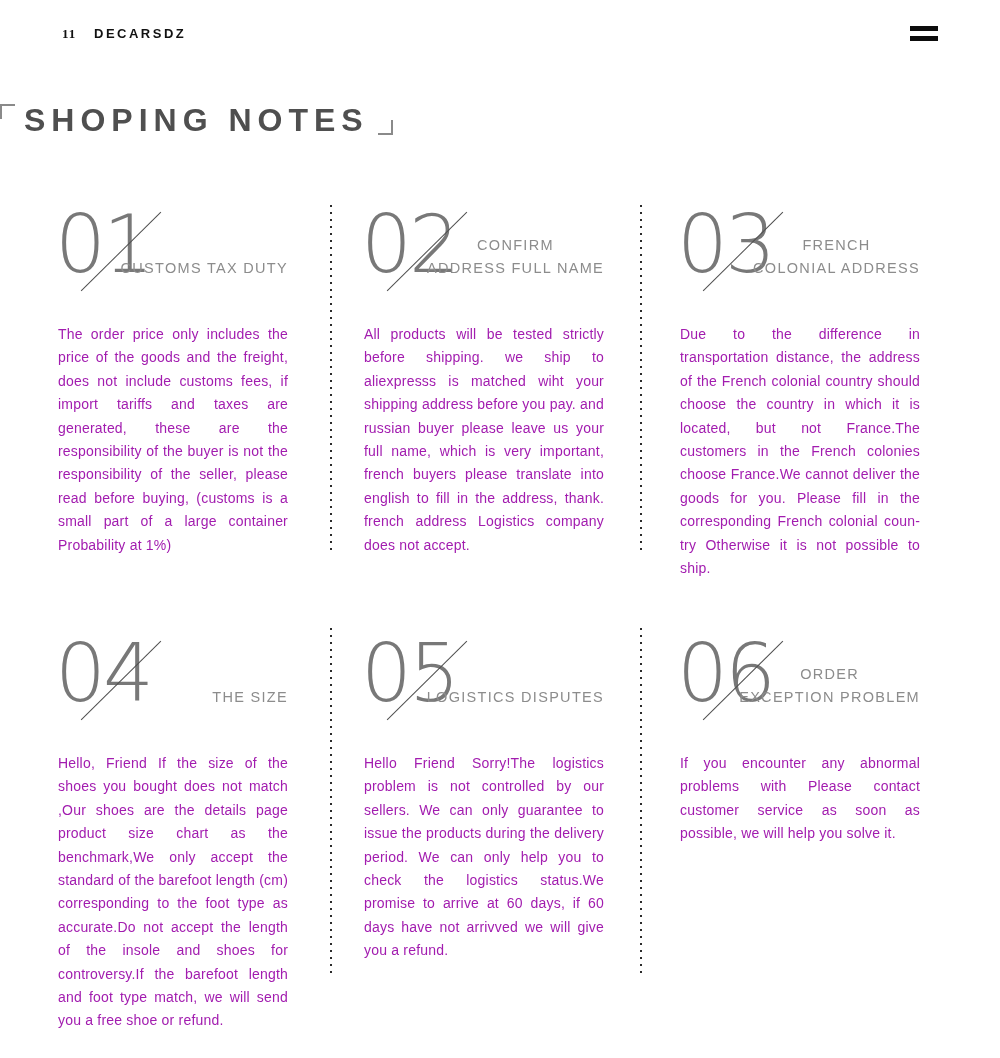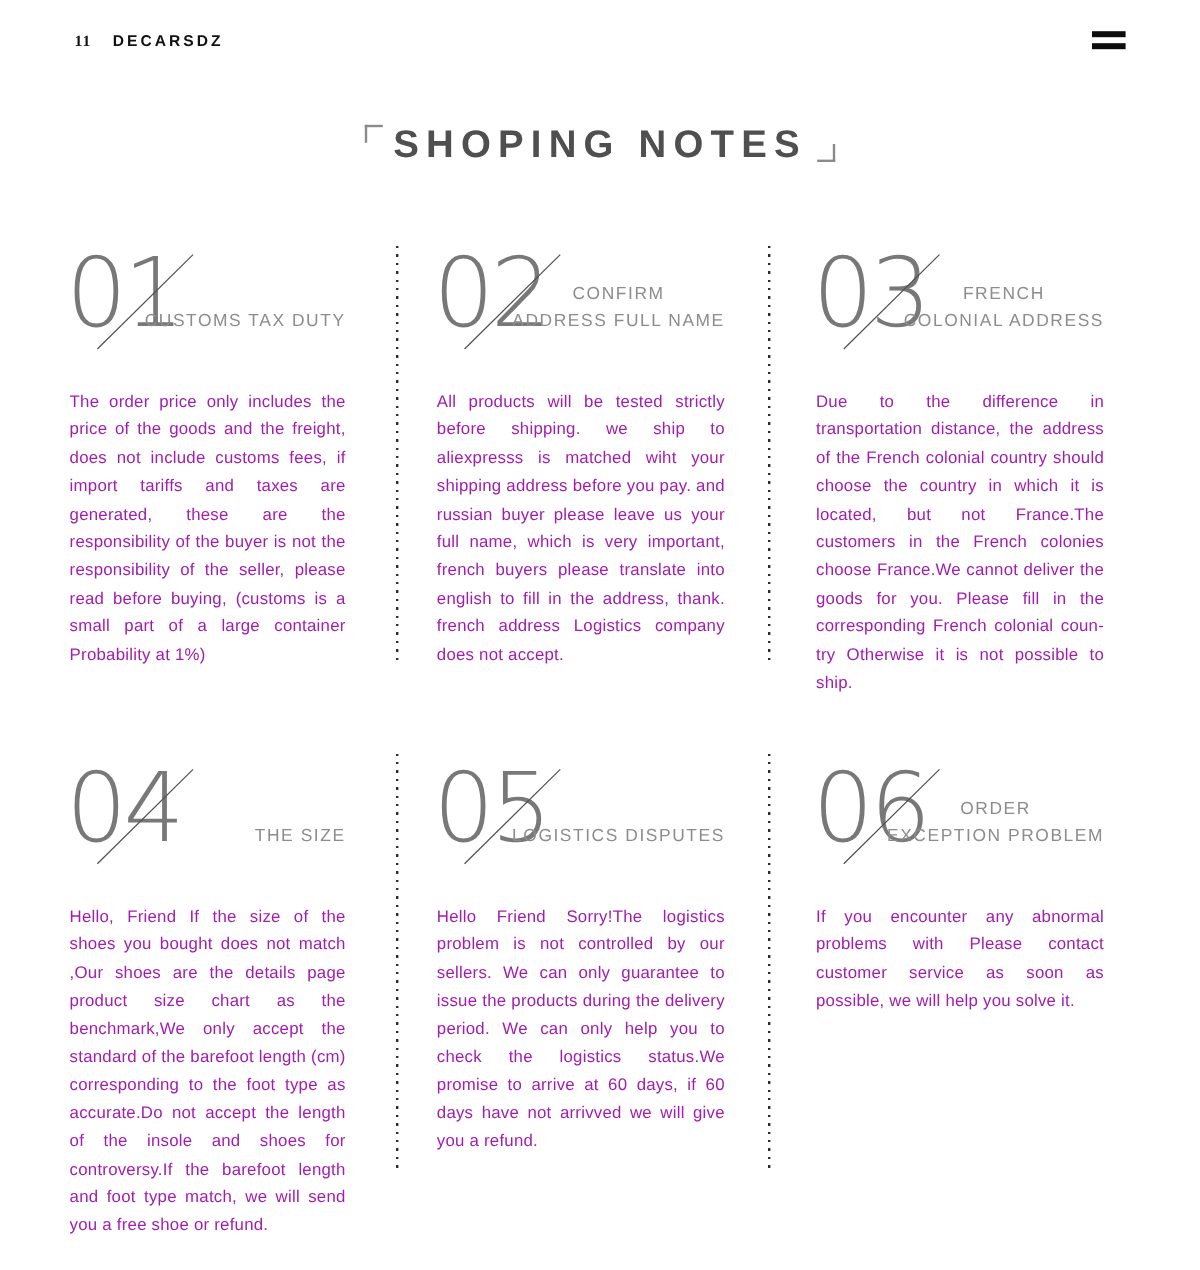--- a/index.html
+++ b/index.html
@@ -14,21 +14,21 @@
     position:absolute;left:62px;top:26px;
     font-size:13px;font-weight:bold;letter-spacing:1px;color:#111;font-family:Liberation Serif, serif;
   }
   .brand{
     position:absolute;left:94px;top:26px;
     font-size:13px;font-weight:bold;letter-spacing:2.5px;color:#111;
   }
   .menu-icon{position:absolute;right:62px;top:26px;width:28px;height:16px;cursor:pointer;}
   .menu-icon .bar{display:block;width:28px;height:5px;background:#0d0d0d;margin-bottom:5px;}
   
-  .title-wrap{position:absolute;left:0;top:102px;width:100%;text-align:center;white-space:nowrap;}
+  .title-wrap{position:absolute;left:0;top:102px;width:100%;white-space:nowrap;}
   .title-text{
     display:inline-block;font-size:32px;font-weight:bold;letter-spacing:6px;color:#4f4f4f;
     vertical-align:middle;
   }
   .bracket{display:inline-block;width:13px;height:13px;vertical-align:middle;}
   .bracket-open{border-left:2px solid #8a8a8a;border-top:2px solid #8a8a8a;margin-right:9px;transform:translateY(-9px);}
   .bracket-close{border-right:2px solid #8a8a8a;border-bottom:2px solid #8a8a8a;margin-left:9px;transform:translateY(7px);}
   
   .row{position:absolute;left:44px;width:880px;}
   .row1{top:205px;height:345px;}

